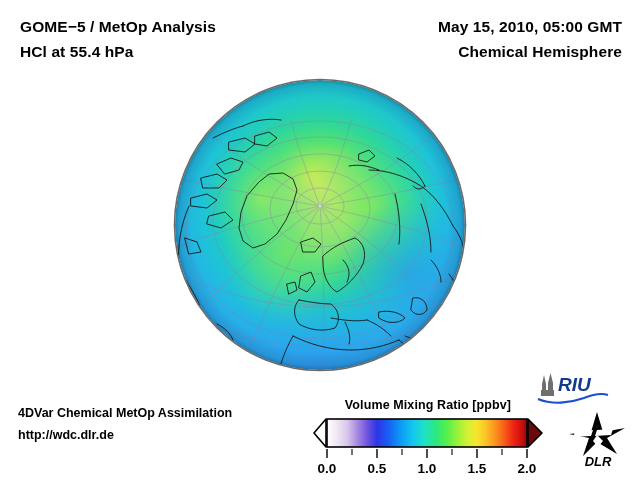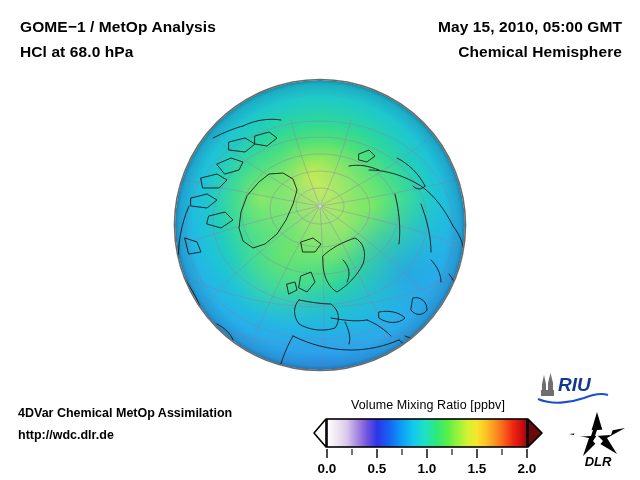--- a/index.html
+++ b/index.html
@@ -62,21 +62,21 @@
 
   
   #colorbar-block {
     position: absolute;
     left: 312px;
     top: 398px;
     width: 232px;
   }
   #colorbar-title {
     font-size: 12.5px;
-    font-weight: normal;
+    font-weight: bold;
     text-align: center;
     white-space: nowrap;
     margin-bottom: 4px;
     letter-spacing: 0.1px;
   }
   #colorbar-svg { display: block; }
 
   
   #riu-logo {
     position: absolute;
@@ -92,22 +92,22 @@
     width: 62px;
     height: 58px;
     font-style: italic;
   }
   .logo-svg { display: block; }
 </style>
 </head>
 <body>
 
 <div id="header-left">
-  <div class="hdr-line">GOME−1 / MetOp Analysis</div>
-  <div class="hdr-line">HCl at 68.0 hPa</div>
+  <div class="hdr-line">GOME−5 / MetOp Analysis</div>
+  <div class="hdr-line">HCl at 55.4 hPa</div>
 </div>
 
 <div id="header-right">
   <div class="hdr-line">May 15, 2010, 05:00 GMT</div>
   <div class="hdr-line">Chemical Hemisphere</div>
 </div>
 
 <div id="globe-wrap">
   <svg id="globe-svg" width="294" height="294" viewBox="0 0 294 294" xmlns="http://www.w3.org/2000/svg">
     <defs>

